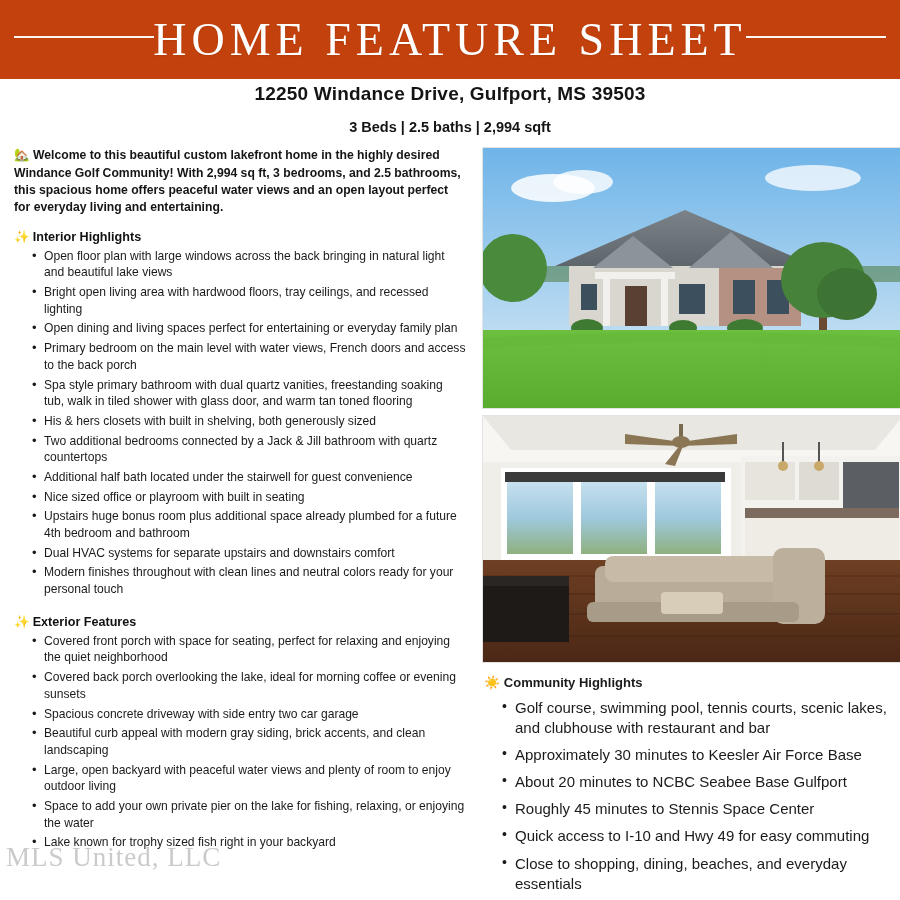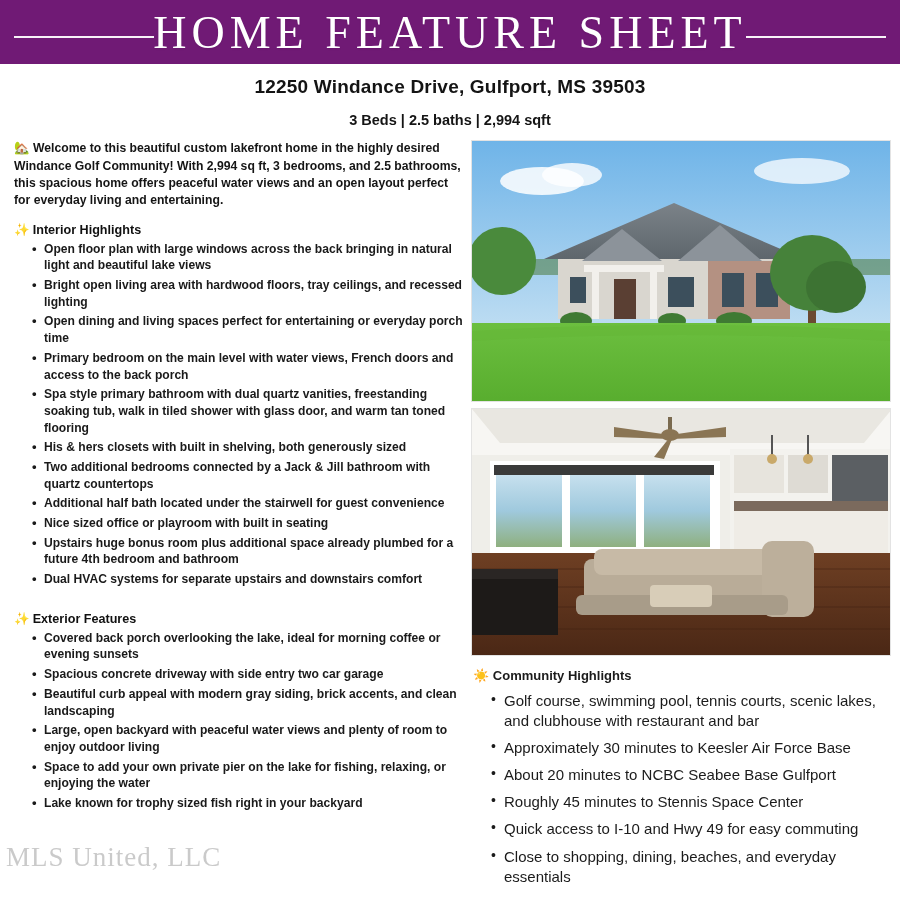--- a/index.html
+++ b/index.html
@@ -9,22 +9,22 @@
     height: 900px;
     background: #ffffff;
     font-family: "Liberation Sans", sans-serif;
     color: #1b1b1b;
     position: relative;
     overflow: hidden;
   }
 
   
   .banner {
-    background: #701a75;
-    height: 64px;
+    background: #c2410c;
+    height: 79px;
     display: flex;
     align-items: center;
     justify-content: center;
     position: relative;
   }
   .banner-title {
     color: #ffffff;
     font-family: "Liberation Serif", serif;
     font-size: 46px;
     letter-spacing: 5px;
@@ -38,67 +38,66 @@
     height: 2px;
     background: #ffffff;
     opacity: .95;
   }
   .banner-rule.left { left: 14px; width: 140px; }
   .banner-rule.right { right: 14px; width: 140px; }
 
   
   .address-block {
     text-align: center;
-    padding: 12px 0 2px 0;
+    padding: 4px 0 2px 0;
   }
   .address-line {
     font-size: 19px;
     font-weight: bold;
     letter-spacing: .2px;
     color: #141414;
   }
   .specs-line {
     font-size: 14.5px;
     font-weight: bold;
     margin-top: 14px;
     color: #141414;
   }
 
   
   .content {
     display: flex;
     padding: 10px 14px 0 14px;
-    gap: 5px;
+    gap: 16px;
     align-items: flex-start;
   }
   .col-left { width: 452px; flex: 0 0 452px; }
   .col-right { width: 420px; flex: 0 0 420px; }
 
   .intro {
     font-size: 12.2px;
     font-weight: bold;
     line-height: 1.42;
     color: #151515;
     margin-bottom: 12px;
   }
   .intro .emoji { font-size: 12.5px; }
 
   .section-head {
     font-size: 12.6px;
     font-weight: bold;
-    margin: 8px 0 4px 0;
+    margin: 1px 0 4px 0;
     color: #111;
   }
   .section-head .emoji { margin-right: 3px; }
 
   ul.feat {
     margin: 0 0 0 0;
     padding-left: 18px;
     list-style: none;
-    font-weight: bold;
   }
   ul.feat li {
     font-size: 12.1px;
     line-height: 1.38;
     margin-bottom: 3px;
     position: relative;
     padding-left: 12px;
     color: #1a1a1a;
   }
   ul.feat li:before {
@@ -186,37 +185,39 @@
       <span class="emoji">🏡</span>
       <span>Welcome to this beautiful custom lakefront home in the highly desired Windance Golf Community! With 2,994 sq ft, 3 bedrooms, and 2.5 bathrooms, this spacious home offers peaceful water views and an open layout perfect for everyday living and entertaining.</span>
     </div>
 
     <div class="section-head">
       <span class="emoji">✨</span><span>Interior Highlights</span>
     </div>
     <ul class="feat">
       <li>Open floor plan with large windows across the back bringing in natural light and beautiful lake views</li>
       <li> Bright open living area with hardwood floors, tray ceilings, and recessed lighting</li>
-      <li>Open dining and living spaces perfect for entertaining or everyday porch time</li>
+      <li>Open dining and living spaces perfect for entertaining or everyday family plan</li>
       <li>Primary bedroom on the main level with water views, French doors and access to the back porch</li>
       <li>Spa style primary bathroom with dual quartz vanities, freestanding soaking tub, walk in tiled shower with glass door, and warm tan toned flooring</li>
       <li>His &amp; hers closets with built in shelving, both generously sized</li>
       <li>Two additional bedrooms connected by a Jack &amp; Jill bathroom with quartz countertops</li>
       <li>Additional half bath located under the stairwell for guest convenience</li>
       <li>Nice sized office or playroom with built in seating</li>
       <li>Upstairs huge bonus room plus additional space already plumbed for a future 4th bedroom and bathroom</li>
       <li>Dual HVAC systems for separate upstairs and downstairs comfort</li>
+      <li>Modern finishes throughout with clean lines and neutral colors ready for your personal touch</li>
     </ul>
 
     <div class="spacer-sm"></div>
 
     <div class="section-head">
       <span class="emoji">✨</span><span>Exterior Features</span>
     </div>
     <ul class="feat">
+      <li>Covered front porch with space for seating, perfect for relaxing and enjoying the quiet neighborhood</li>
       <li>Covered back porch overlooking the lake, ideal for morning coffee or evening sunsets</li>
       <li>Spacious concrete driveway with side entry two car garage</li>
       <li>Beautiful curb appeal with modern gray siding, brick accents, and clean landscaping</li>
       <li>Large, open backyard with peaceful water views and plenty of room to enjoy outdoor living</li>
       <li>Space to add your own private pier on the lake for fishing, relaxing, or enjoying the water</li>
       <li>Lake known for trophy sized fish right in your backyard</li>
     </ul>
   </div>
 
   <div class="col-right">

